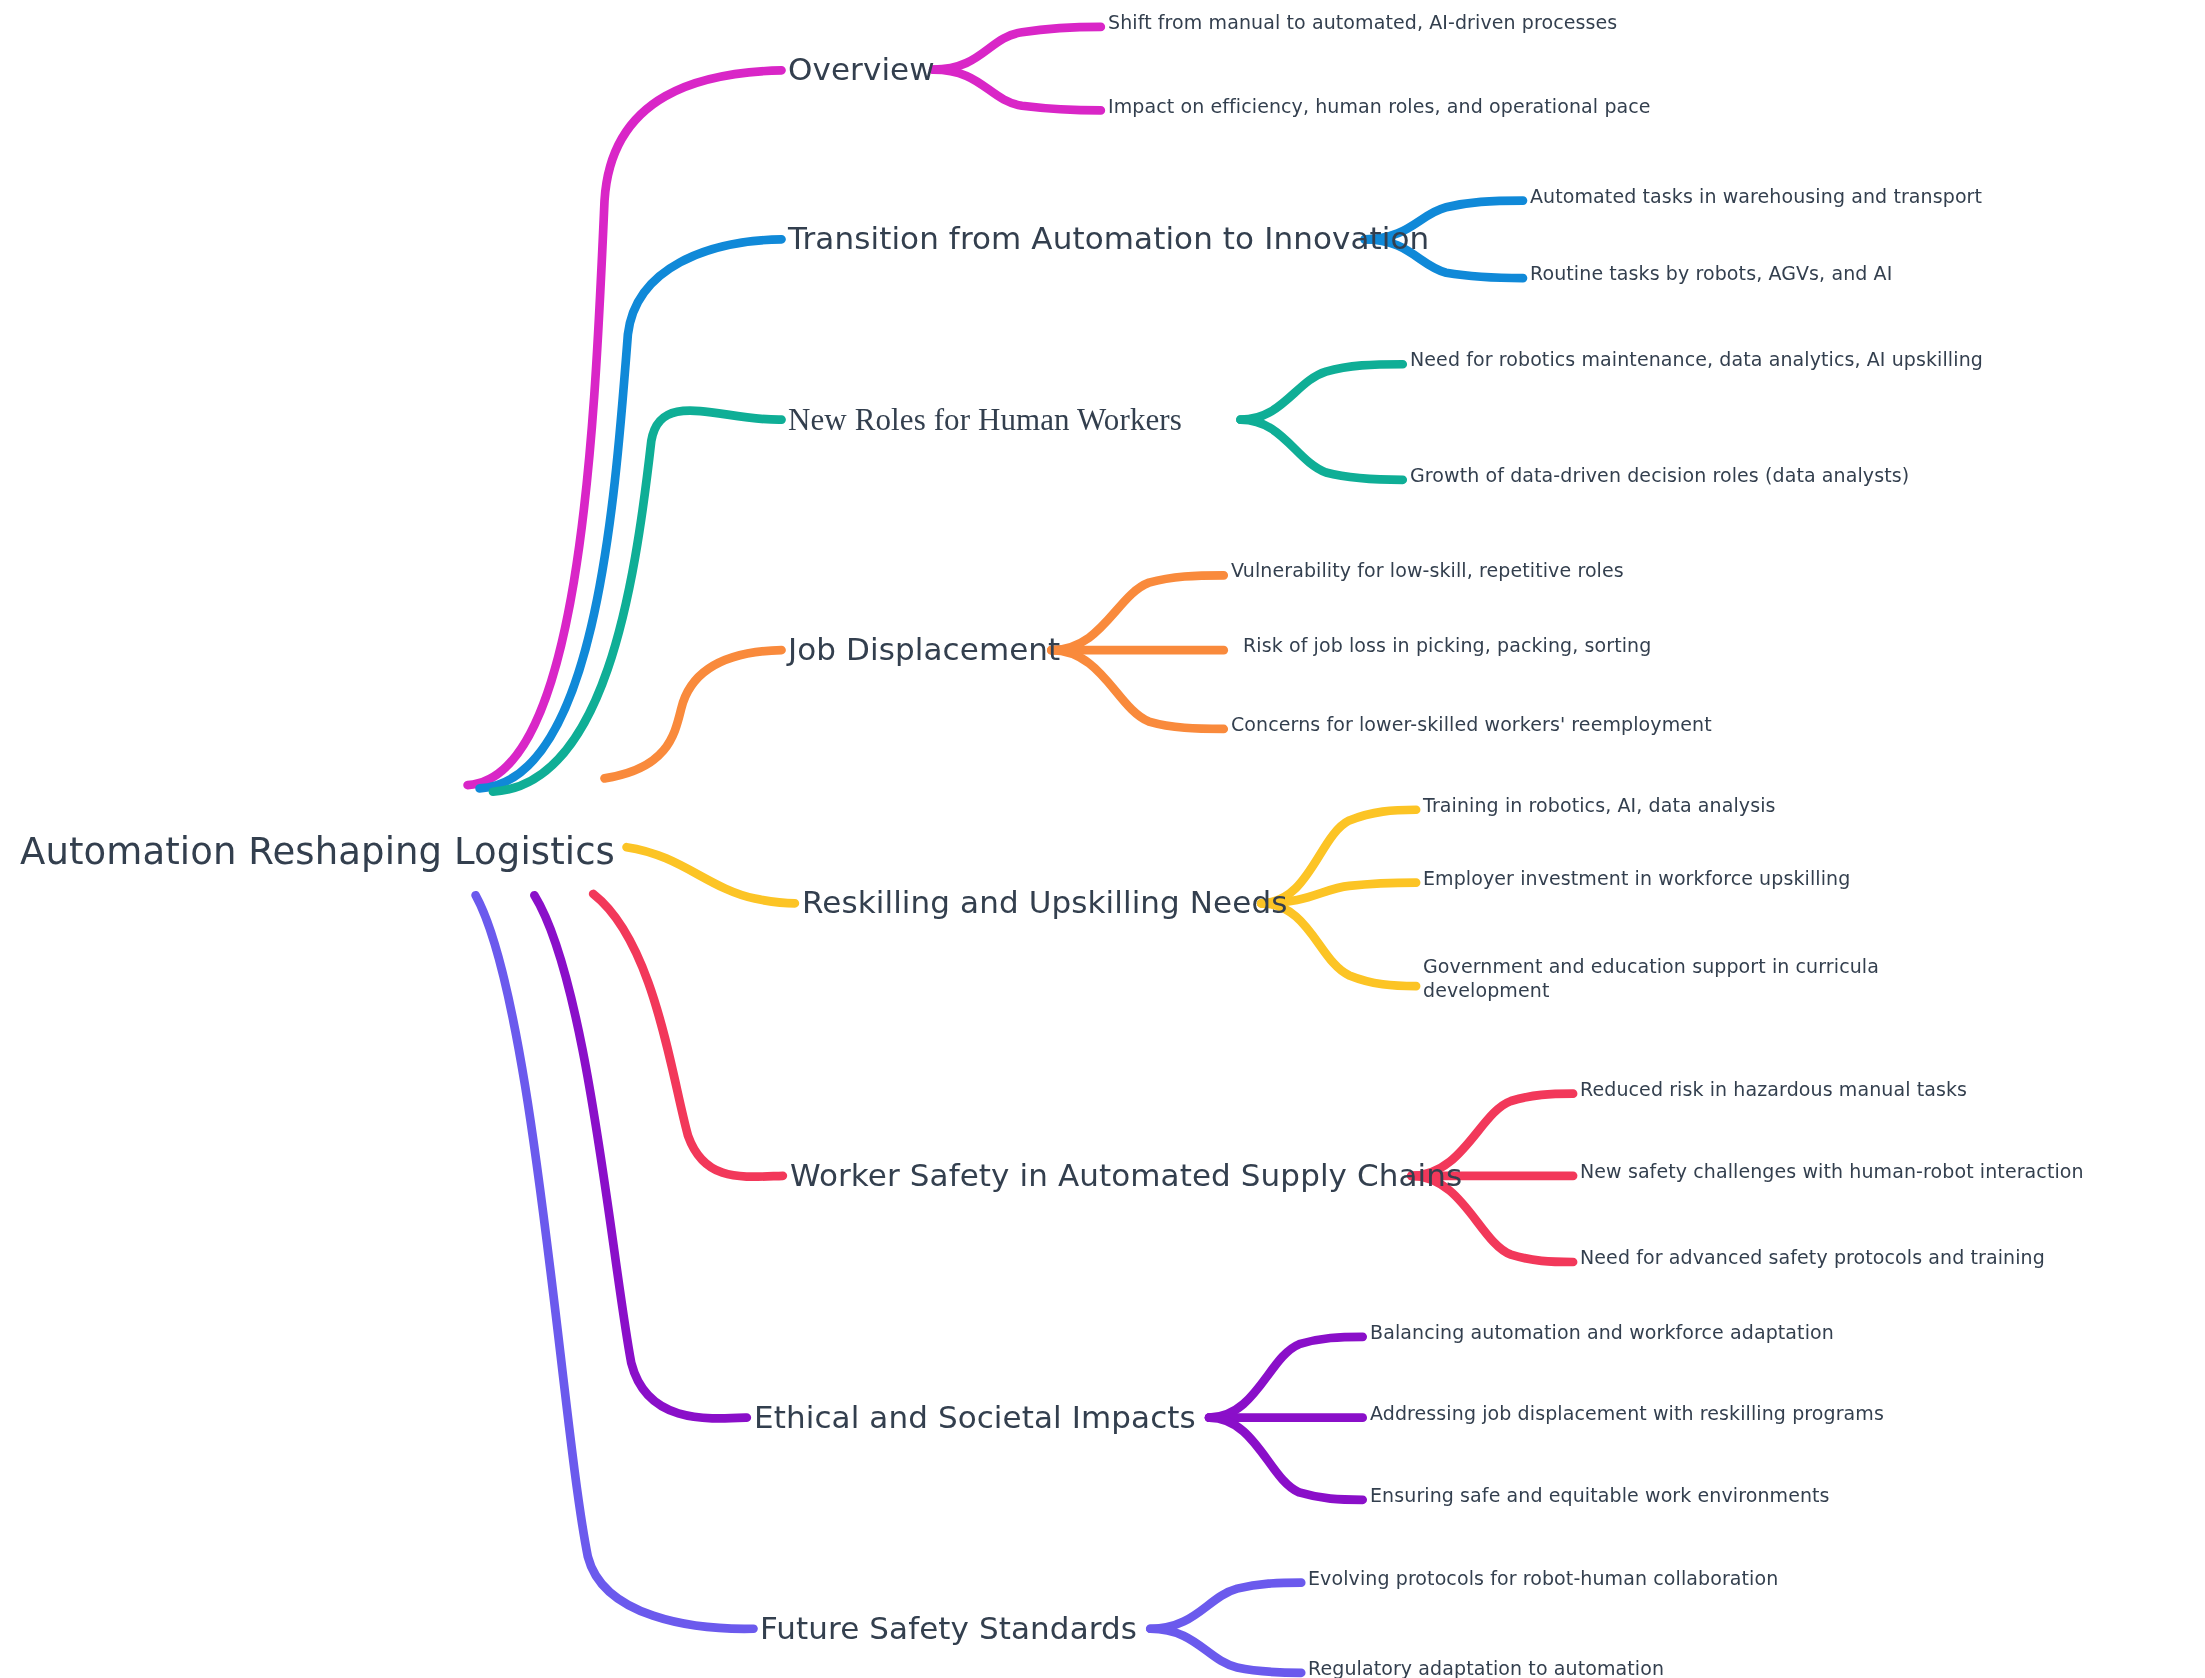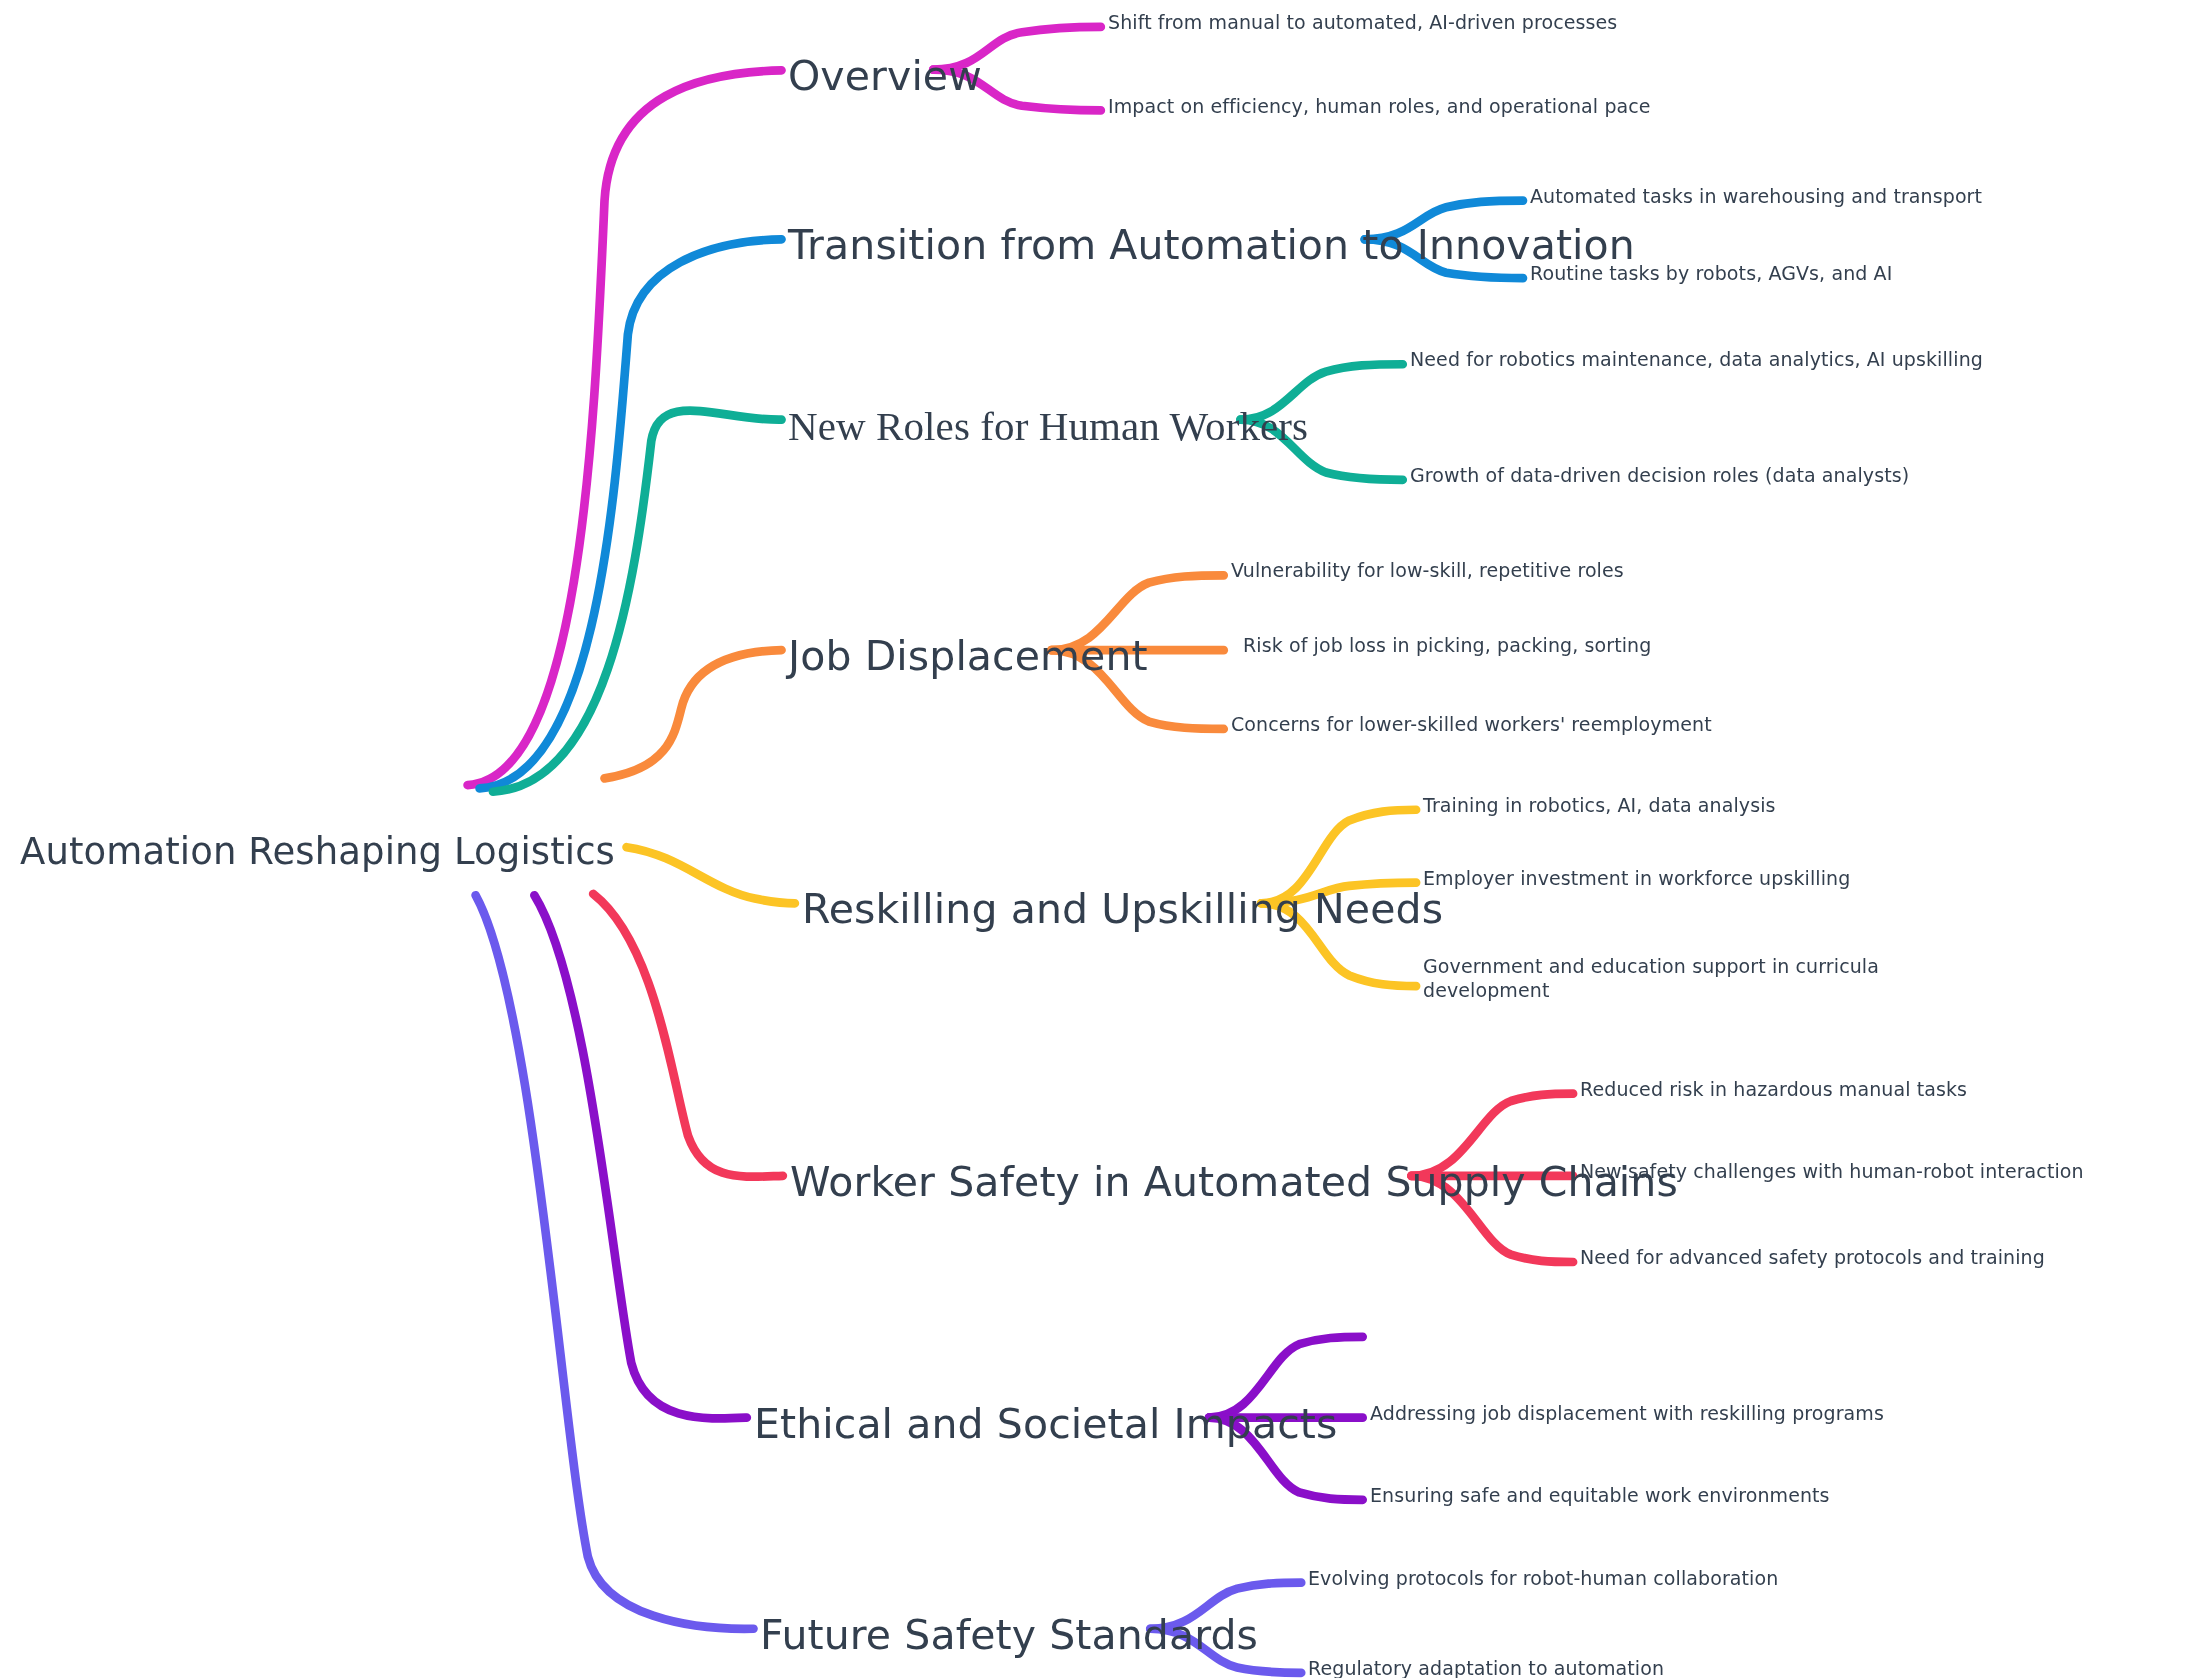--- a/index.html
+++ b/index.html
@@ -26,21 +26,21 @@
     position: absolute;
     color: #333f4e;
     white-space: nowrap;
     line-height: 1.28;
   }
   .root-label {
     font-size: 37px;
     letter-spacing: 0.1px;
   }
   .branch-label {
-    font-size: 41px;
+    font-size: 31px;
     letter-spacing: 0.1px;
   }
   .leaf-label {
     font-size: 19px;
     letter-spacing: 0.1px;
   }
   .leaf-label.wrap {
     white-space: normal;
     width: 588px;
   }
@@ -128,20 +128,21 @@
   <div class="node-label leaf-label" style="left:1423px; top:793px;">Training in robotics, AI, data analysis</div>
   <div class="node-label leaf-label" style="left:1423px; top:866px;">Employer investment in workforce upskilling</div>
   <div class="node-label leaf-label wrap" style="left:1423px; top:954px;">Government and education support in curricula development</div>
 
   <div class="node-label branch-label" style="left:790px; top:1156px;">Worker Safety in Automated Supply Chains</div>
   <div class="node-label leaf-label" style="left:1580px; top:1077px;">Reduced risk in hazardous manual tasks</div>
   <div class="node-label leaf-label" style="left:1580px; top:1159px;">New safety challenges with human-robot interaction</div>
   <div class="node-label leaf-label" style="left:1580px; top:1245px;">Need for advanced safety protocols and training</div>
 
   <div class="node-label branch-label" style="left:754px; top:1398px;">Ethical and Societal Impacts</div>
+  <div class="node-label leaf-label" style="left:1370px; top:1320px;">Balancing automation and workforce adaptation</div>
   <div class="node-label leaf-label" style="left:1370px; top:1401px;">Addressing job displacement with reskilling programs</div>
   <div class="node-label leaf-label" style="left:1370px; top:1483px;">Ensuring safe and equitable work environments</div>
 
   <div class="node-label branch-label" style="left:760px; top:1609px;">Future Safety Standards</div>
   <div class="node-label leaf-label" style="left:1308px; top:1566px;">Evolving protocols for robot-human collaboration</div>
   <div class="node-label leaf-label" style="left:1308px; top:1656px;">Regulatory adaptation to automation</div>
 
 </div>
 
 

